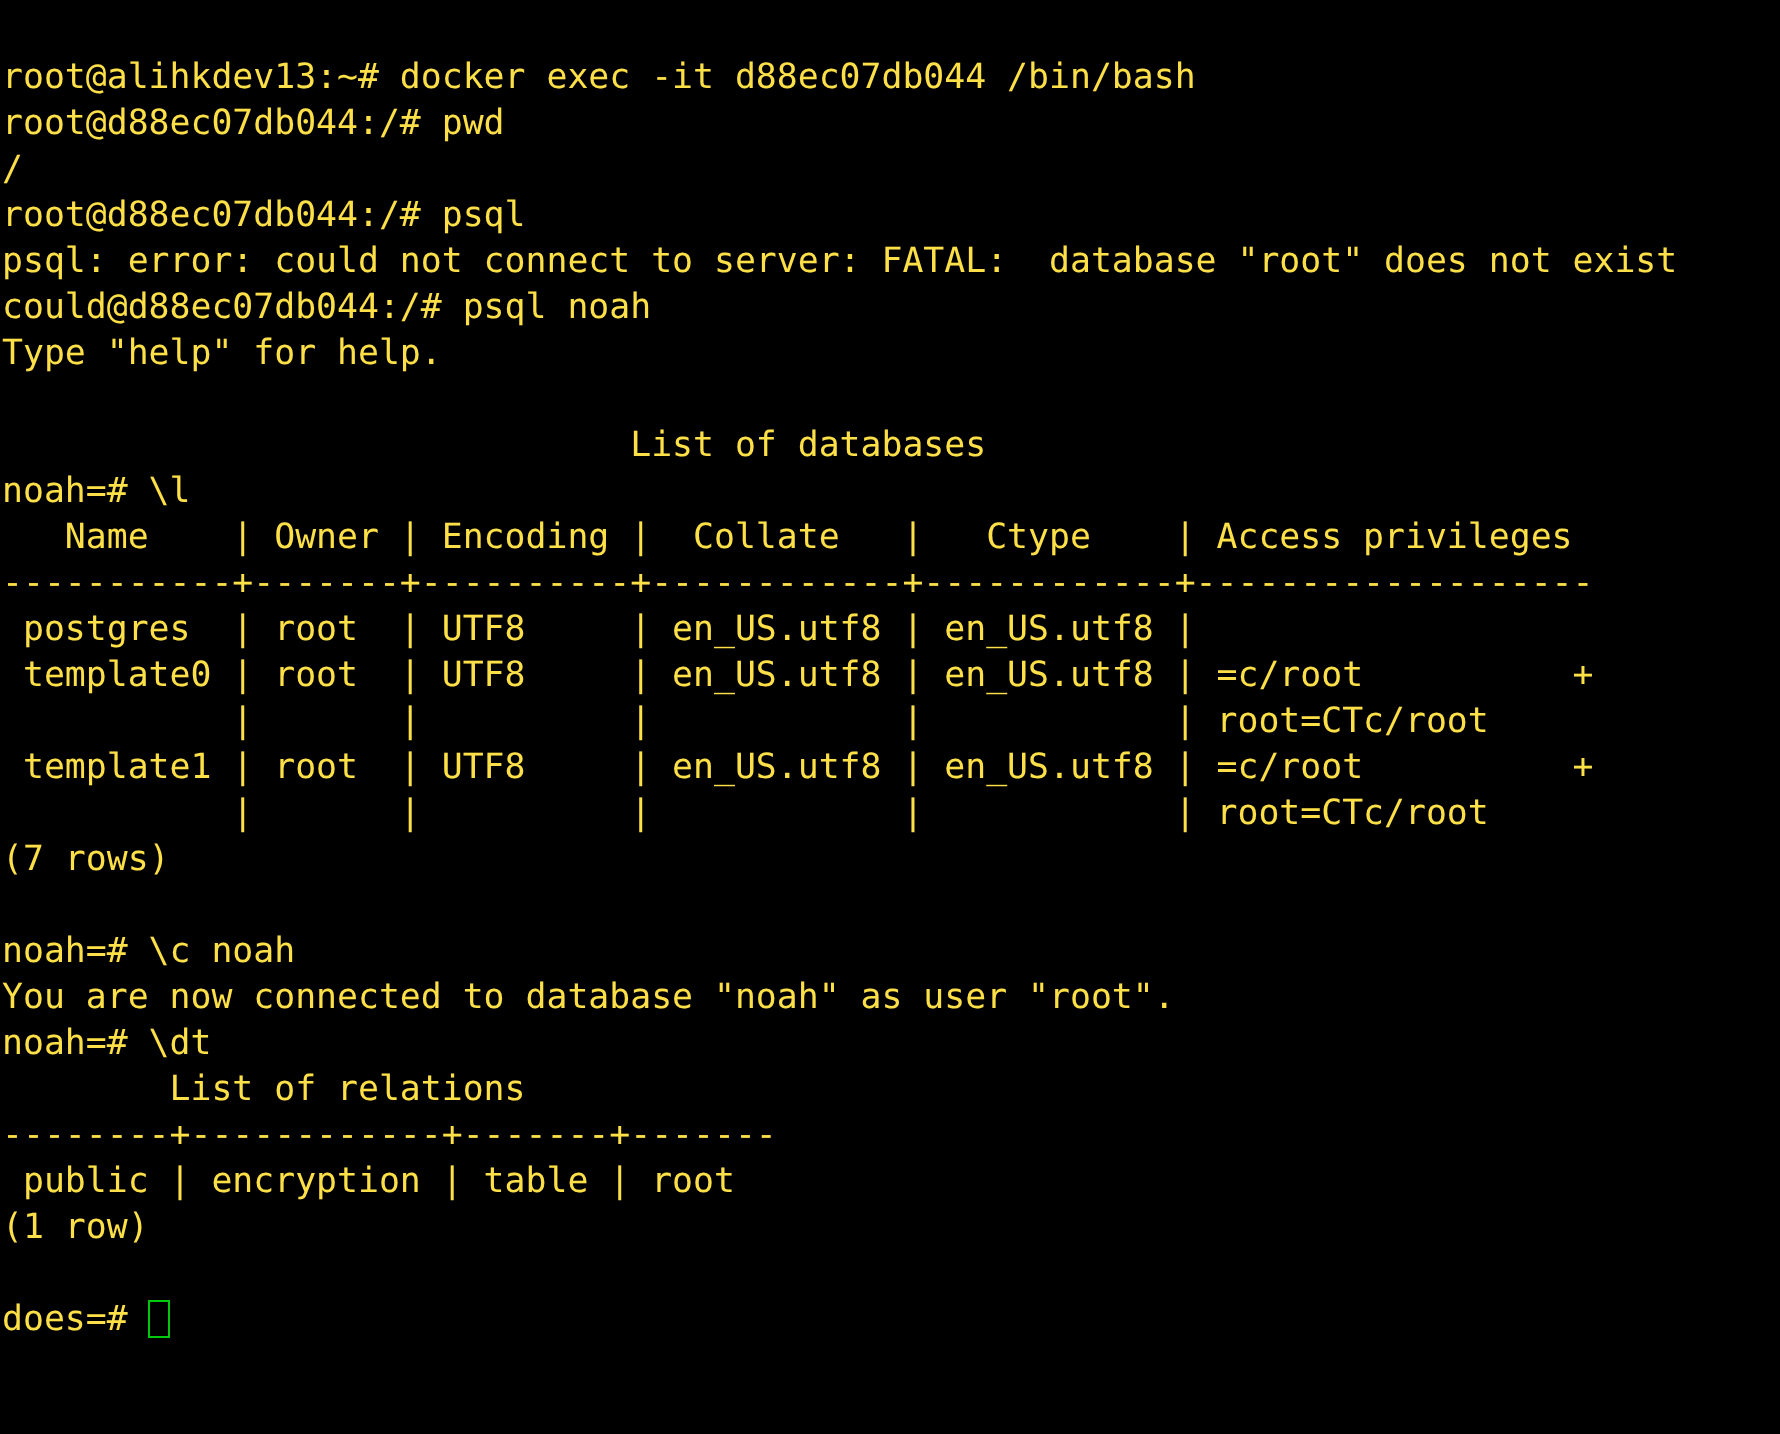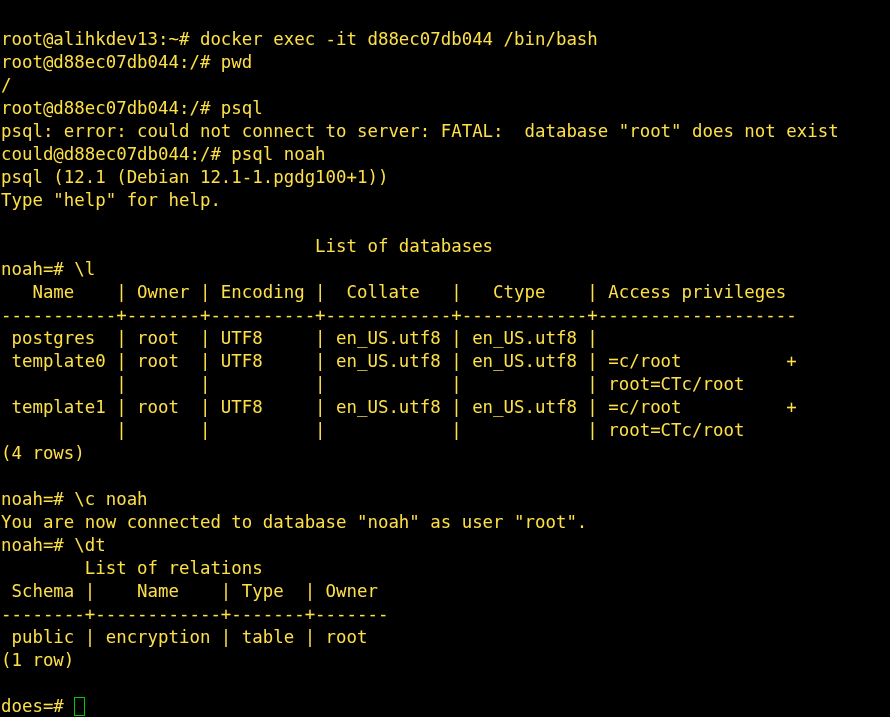--- a/index.html
+++ b/index.html
@@ -60,38 +60,36 @@
 <body>
 
 <div id="terminal">
   <div id="terminal-output">
       <div class="line">root@alihkdev13:~# docker exec -it d88ec07db044 /bin/bash</div>
       <div class="line">root@d88ec07db044:/# pwd</div>
       <div class="line">/</div>
       <div class="line">root@d88ec07db044:/# psql</div>
       <div class="line">psql: error: could not connect to server: FATAL:  database "root" does not exist</div>
       <div class="line">could@d88ec07db044:/# psql noah</div>
-      <div class="line">psql (12.1 (Debian 12.1-1.pgdg100+1))</div>
       <div class="line">Type "help" for help.</div>
       <div class="line blank">&nbsp;</div>
       <div class="line">                              List of databases</div>
       <div class="line">noah=# \l</div>
       <div class="line">   Name    | Owner | Encoding |  Collate   |   Ctype    | Access privileges</div>
       <div class="line">-----------+-------+----------+------------+------------+-------------------</div>
       <div class="line"> postgres  | root  | UTF8     | en_US.utf8 | en_US.utf8 |</div>
       <div class="line"> template0 | root  | UTF8     | en_US.utf8 | en_US.utf8 | =c/root          +</div>
       <div class="line">           |       |          |            |            | root=CTc/root</div>
       <div class="line"> template1 | root  | UTF8     | en_US.utf8 | en_US.utf8 | =c/root          +</div>
       <div class="line">           |       |          |            |            | root=CTc/root</div>
-      <div class="line">(4 rows)</div>
+      <div class="line">(7 rows)</div>
       <div class="line blank">&nbsp;</div>
       <div class="line">noah=# \c noah</div>
       <div class="line">You are now connected to database "noah" as user "root".</div>
       <div class="line">noah=# \dt</div>
       <div class="line">        List of relations</div>
-      <div class="line"> Schema |    Name    | Type  | Owner</div>
       <div class="line">--------+------------+-------+-------</div>
       <div class="line"> public | encryption | table | root</div>
       <div class="line">(1 row)</div>
       <div class="line blank">&nbsp;</div>
       <div class="cursor-line"><span>does=# </span><span class="cursor-block"></span></div>
     </div>
 </div>
 
 </body></html>

